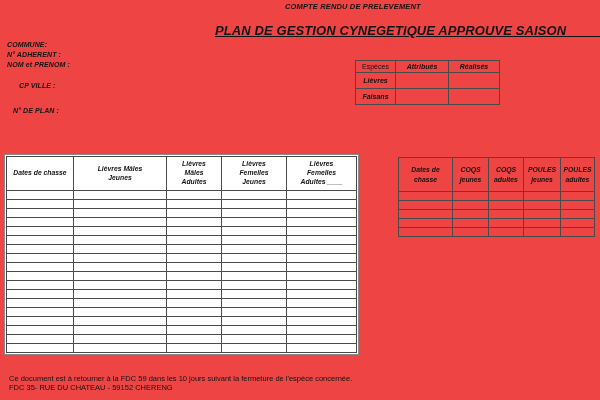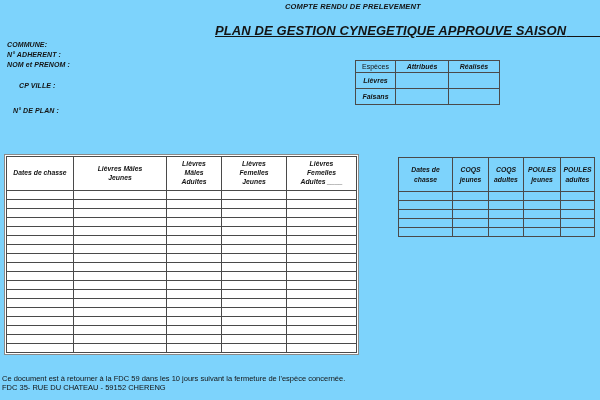--- a/index.html
+++ b/index.html
@@ -1,19 +1,19 @@
 <!DOCTYPE html>
 <html><head>
 <meta charset="utf-8">
 <style>
   html,body{margin:0;padding:0;}
   .page{
     position:relative;
     width:600px;height:400px;
-    background:#7dd3fc;
+    background:#ef4444;
     font-family:"Liberation Sans","DejaVu Sans",sans-serif;
     color:#141414;
     overflow:hidden;
   }
   .bi{font-weight:bold;font-style:italic;}
   .title{
     position:absolute;left:285px;top:2px;
     font-size:7.5px;letter-spacing:.15px;
     white-space:nowrap;
   }
@@ -64,21 +64,21 @@
   .pheasant-wrap{position:absolute;left:398px;top:157px;}
   .pheasant-table{width:196px;border:1px solid #3d3d3d;}
   .pheasant-table th{
     font-size:6.8px;line-height:1.35;
     text-align:center;vertical-align:middle;
     white-space:pre-line;height:33px;
   }
   .pheasant-table td{height:8px;}
 
   .footer{
-    position:absolute;left:2px;top:374px;
+    position:absolute;left:9px;top:374px;
     font-size:7.5px;line-height:9.4px;
     font-weight:normal;font-style:normal;
     white-space:nowrap;
   }
 </style>
 </head>
 <body>
 
 <div class="page">
 

